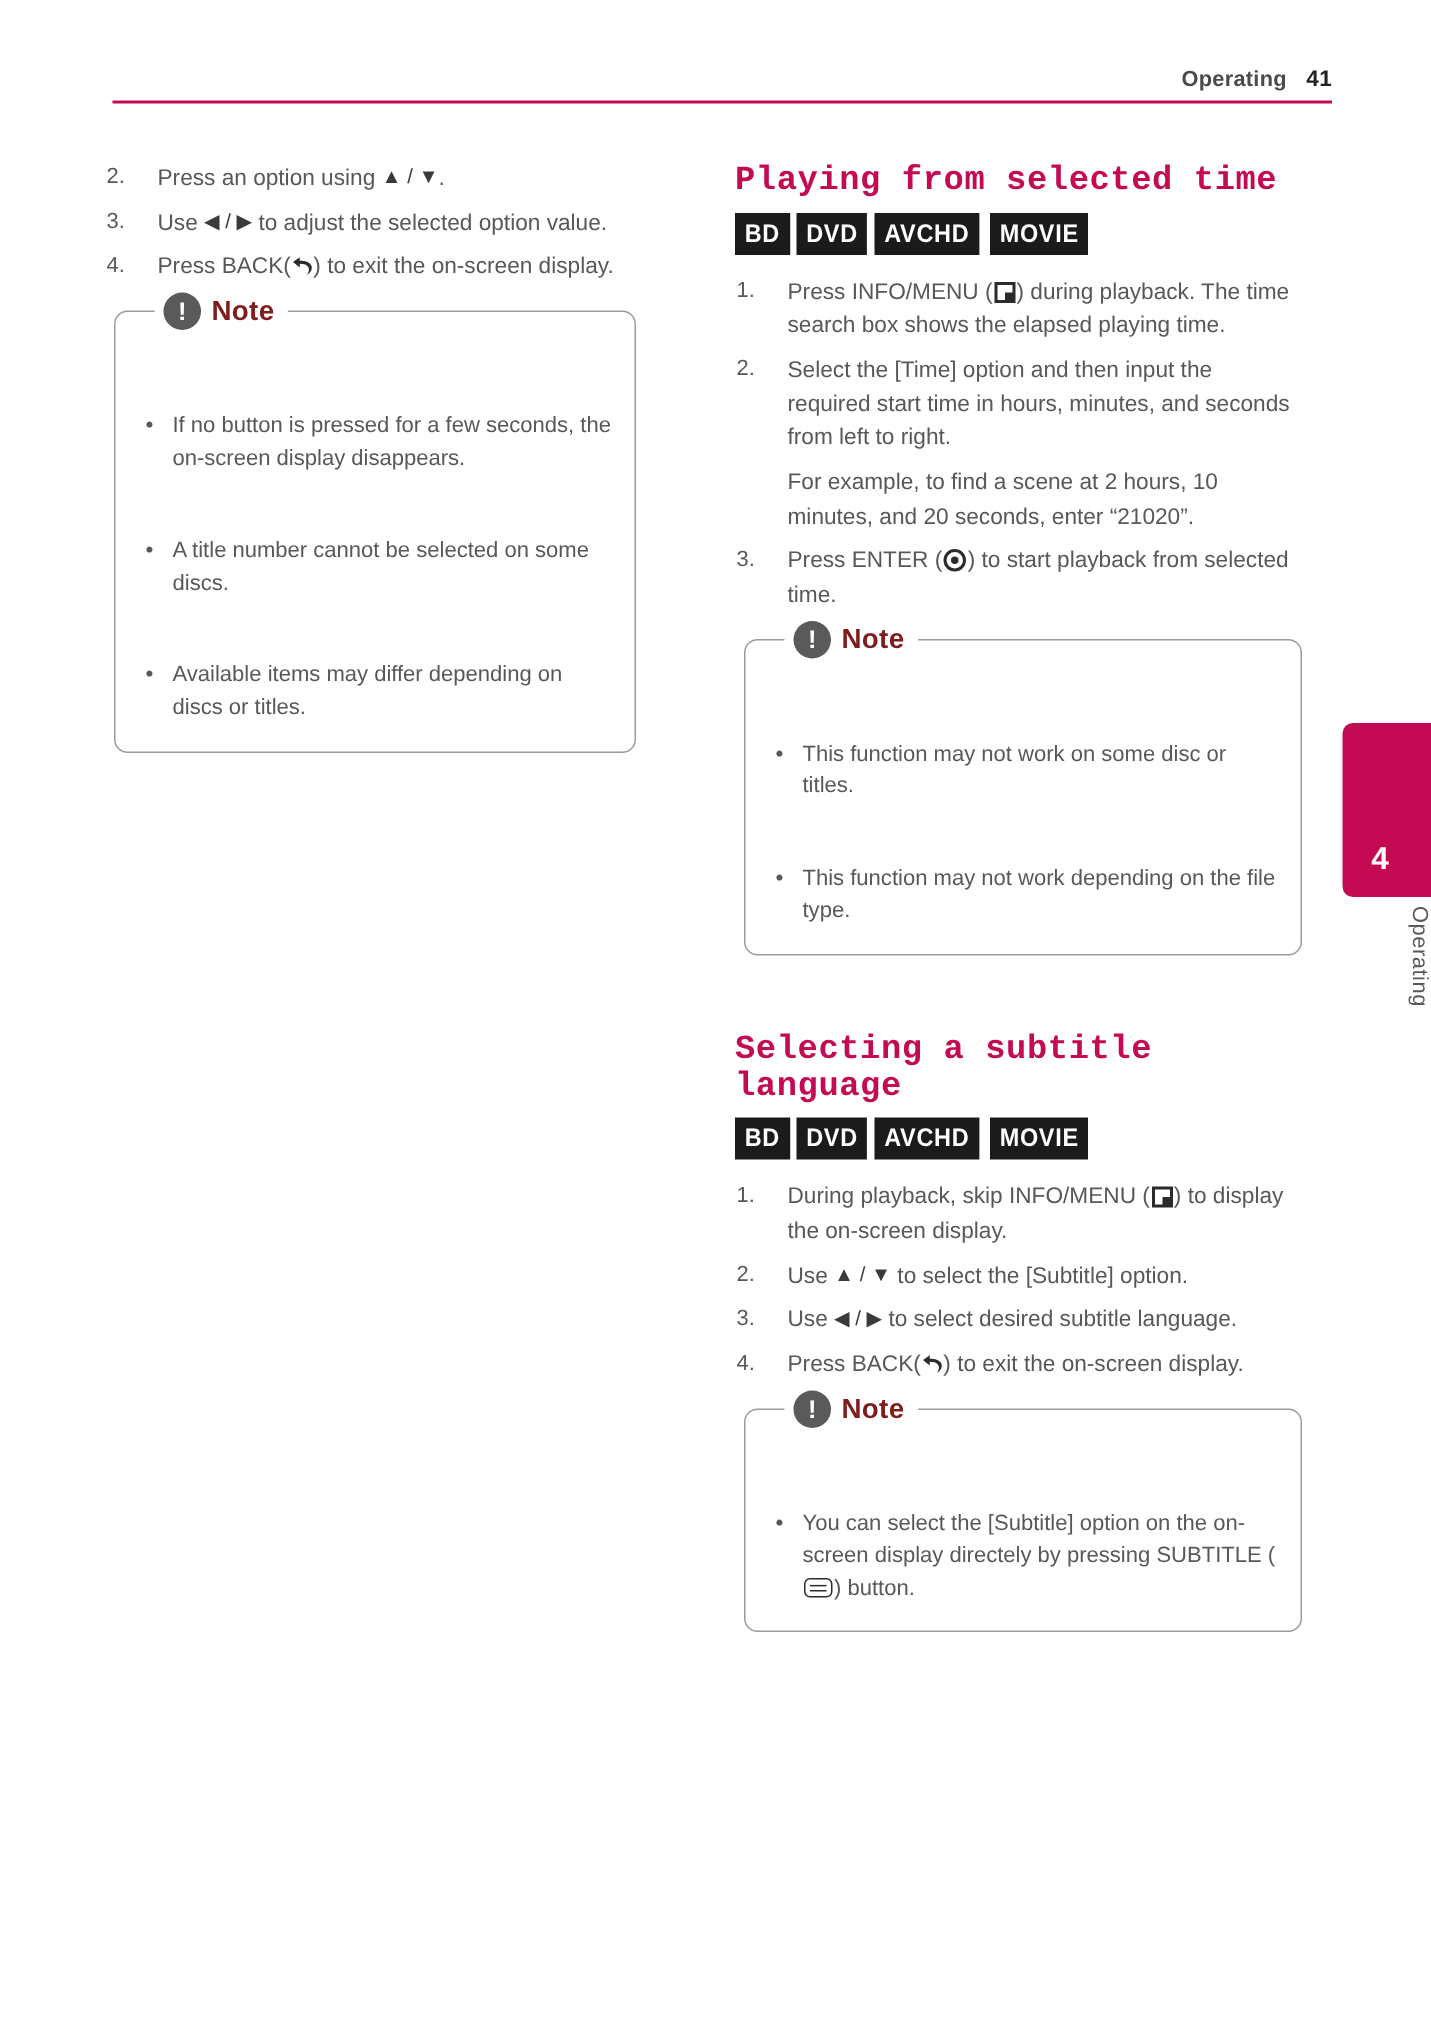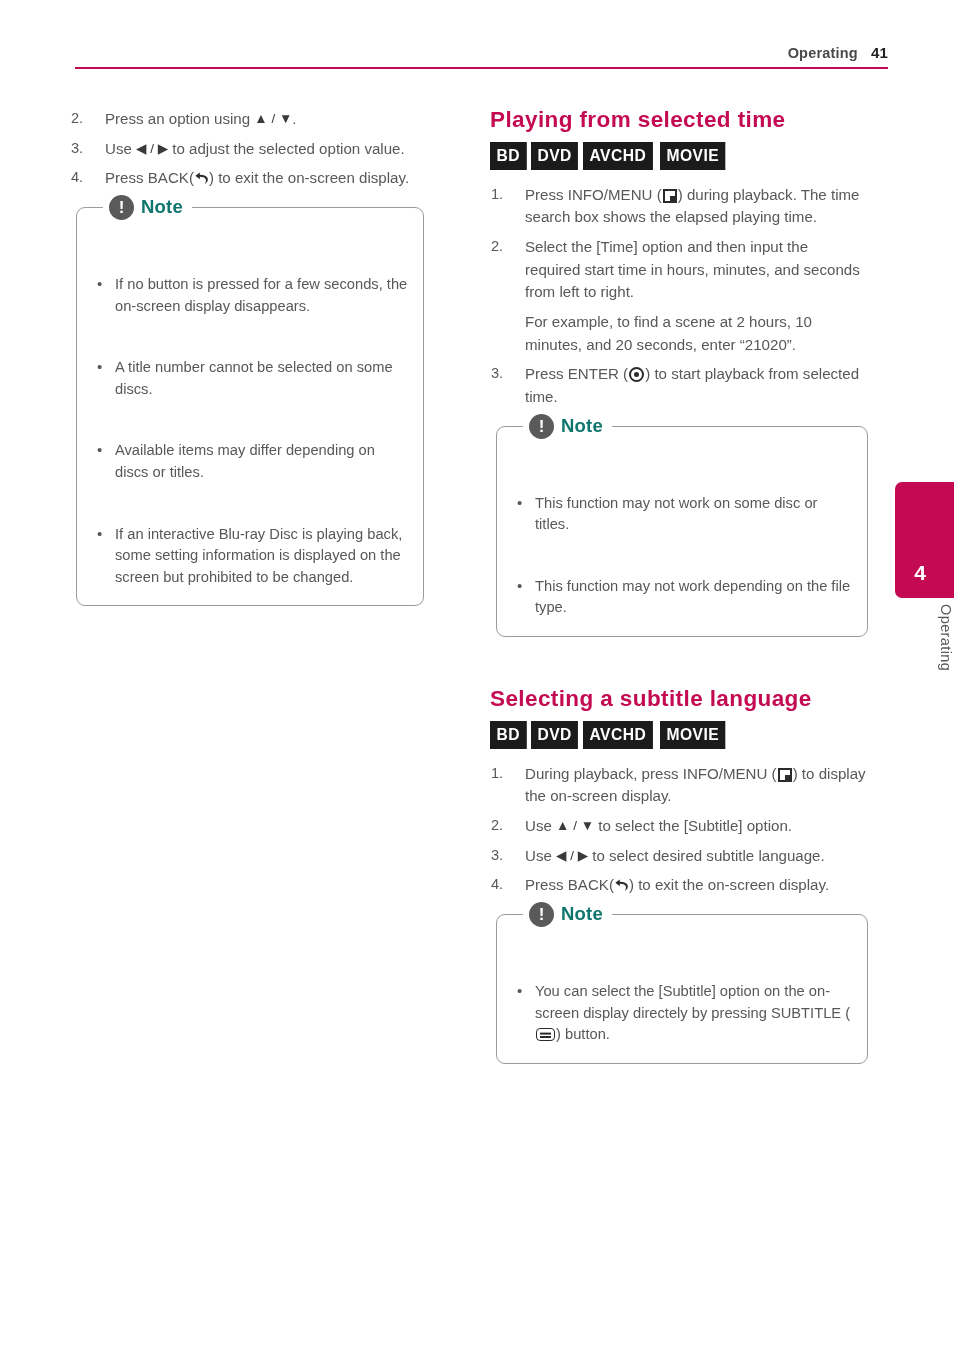--- a/index.html
+++ b/index.html
@@ -60,20 +60,21 @@
   #col-right { left: 488px; }
 
   
   .section-heading {
     color: #c40a52;
     font-size: 22.5px;
     font-weight: bold;
     letter-spacing: .4px;
     margin: 0 0 9px 2px;
     line-height: 1.1;
+    font-family: Liberation Mono, monospace;
   }
   .section-heading.spaced-top { margin-top: 50px; }
 
   
   .badge-row {
     margin: 0 0 14px 2px;
     display: flex;
     gap: 1px;
     align-items: center;
   }
@@ -151,21 +152,21 @@
     color: #ffffff;
     font-size: 17px;
     font-weight: bold;
     line-height: 25px;
     text-align: center;
     display: inline-block;
   }
   .note-title {
     font-size: 18.5px;
     font-weight: bold;
-    color: #0f766e;
+    color: #7f1d1d;
     letter-spacing: .2px;
   }
   ul.note-list {
     list-style: none;
     margin: 0;
     padding: 0;
   }
   ul.note-list > li {
     position: relative;
     padding-left: 24px;
@@ -323,21 +324,20 @@
 
   <div class="note">
     <div class="note-label">
       <span class="note-icon">!</span>
       <span class="note-title">Note</span>
     </div>
     <ul class="note-list">
       <li>If no button is pressed for a few seconds, the on-screen display disappears.</li>
       <li>A title number cannot be selected on some discs.</li>
       <li>Available items may differ depending on discs or titles.</li>
-      <li>If an interactive Blu-ray Disc is playing back, some setting information is displayed on the screen but prohibited to be changed.</li>
     </ul>
   </div>
 
 </div>
 
 <div id="col-right" class="column">
 
   <h2 class="section-heading">Playing from selected time</h2>
   <div class="badge-row">
     <span class="badge">BD</span>
@@ -377,21 +377,21 @@
   <h2 class="section-heading spaced-top">Selecting a subtitle language</h2>
   <div class="badge-row">
     <span class="badge">BD</span>
     <span class="badge">DVD</span>
     <span class="badge">AVCHD</span>
     <span class="badge">MOVIE</span>
   </div>
 
   <ol class="steps">
     <li>
-      <span class="num">1.</span><span>During playback, press INFO/MENU (</span><span class="icon-inline ico-infomenu"></span><span>) to display the on-screen display.</span>
+      <span class="num">1.</span><span>During playback, skip INFO/MENU (</span><span class="icon-inline ico-infomenu"></span><span>) to display the on-screen display.</span>
     </li>
     <li>
       <span class="num">2.</span><span>Use </span><span class="arrow">▲ / ▼</span><span> to select the [Subtitle] option.</span>
     </li>
     <li>
       <span class="num">3.</span><span>Use </span><span class="arrow">◀ / ▶</span><span> to select desired subtitle language.</span>
     </li>
     <li>
       <span class="num">4.</span><span>Press BACK(</span><svg class="ico-back icon-inline" viewBox="0 0 16 15">
           <path d="M11.2 13.2 C12.6 11.4 13.3 9.4 12.4 7.6 C11.5 5.9 9.4 5.1 6.2 5.1 L6.2 7.8 L1.4 4.0 L6.2 0.6 L6.2 3.0 C10.2 3.0 13.2 4.0 14.4 6.2 C15.6 8.5 14.3 11.4 11.2 13.2 Z" fill="#2b2b2b"></path>

